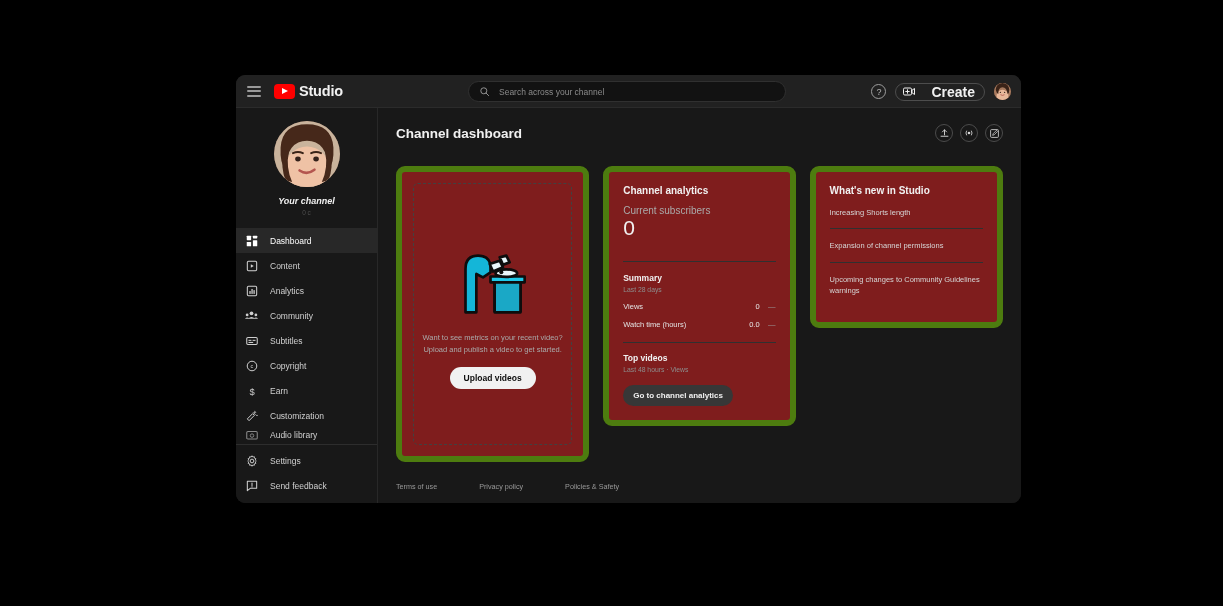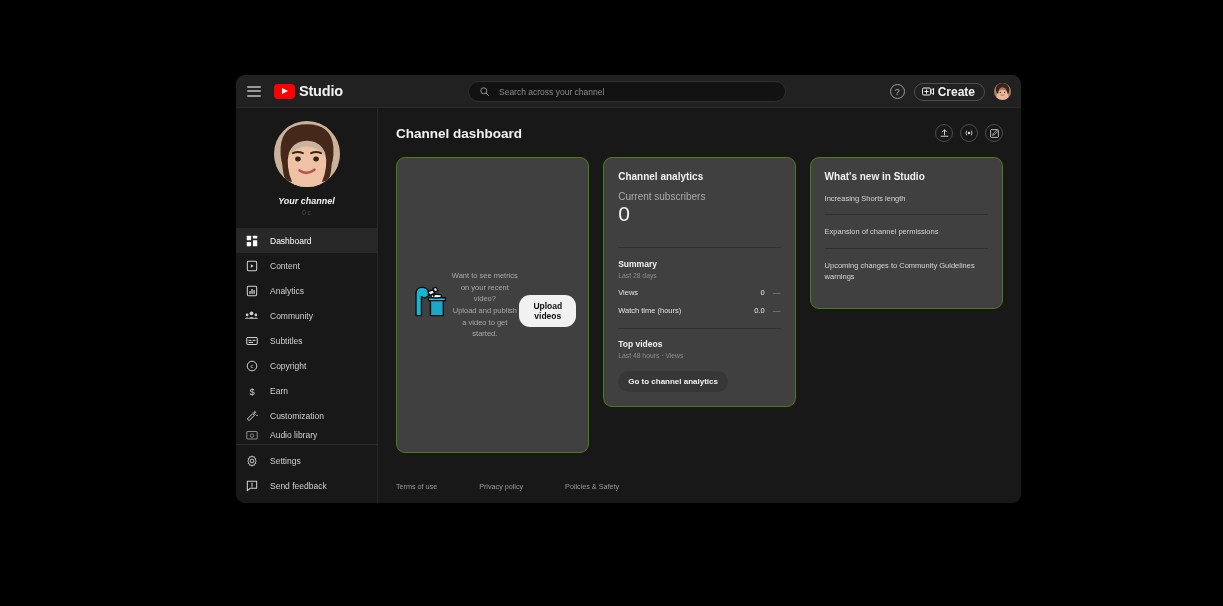--- a/index.html
+++ b/index.html
@@ -91,23 +91,23 @@
     width: 15px; height: 15px; border-radius: 50%;
     border: 1.2px solid #9d9d9d;
     color: #b6b6b6; font-size: 9px;
     display: flex; align-items: center; justify-content: center;
     cursor: pointer;
   }
   .create-btn {
     height: 18px;
     border: 1px solid #4d4d4d;
     border-radius: 10px;
-    display: flex; align-items: center; gap: 4px;
+    display: flex; align-items: center; gap: 16px;
     padding: 0 9px 0 7px;
-    color: #f1f1f1; font-size: 12px; font-weight: bold;
+    color: #f1f1f1; font-size: 14px; font-weight: bold;
     cursor: pointer;
   }
   .cam-icon { width: 12px; height: 9px; flex: none;}
   .avatar {
     width: 17px; height: 17px; border-radius: 50%;
     overflow: hidden; cursor: pointer;
     background: #6b4a3c;
   }
   
   .body { display: flex; height: 395px; }
@@ -161,46 +161,46 @@
   
   .content {
     flex: 1;
     background: #181818;
     position: relative;
     padding: 16px 18px 0 18px;
     overflow: hidden;
   }
   .page-head {
     display: flex; align-items: center; justify-content: space-between;
-    margin-bottom: 15px;
+    margin-bottom: 24px;
   }
   .page-title { color: #f1f1f1; font-size: 13.5px; font-weight: bold; }
   .head-actions { display: flex; gap: 7px; }
   .round-btn {
     width: 18px; height: 18px; border-radius: 50%;
     border: 1px solid #4b4b4b;
     display: flex; align-items: center; justify-content: center;
     cursor: pointer;
   }
   .cards { display: flex; gap: 14px; align-items: flex-start; }
   .card {
-    background: #404040;
-    border: 1px solid #4d7c0f;
+    background: #7f1d1d;
+    border: 6px solid #4d7c0f;
     border-radius: 9px;
   }
   
   .upload-card {
     width: 199px; height: 296px;
     padding: 11px;
   }
   .dashed {
     width: 100%; height: 100%;
     border: 1px dashed #414141;
     border-radius: 5px;
-    display: flex; flex-direction: row;
+    display: flex; flex-direction: column;
     align-items: center; justify-content: center;
   }
   .illus { width: 84px; height: 80px; margin-bottom: 13px; }
   .upload-text {
     color: #aaaaaa; font-size: 7.5px;
     text-align: center; line-height: 1.55;
   }
   .upload-btn {
     margin-top: 12px;
     background: #f1f1f1; color: #0d0d0d;

